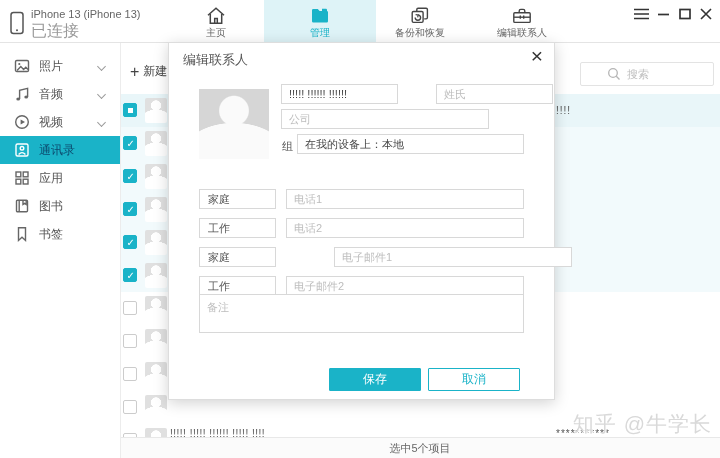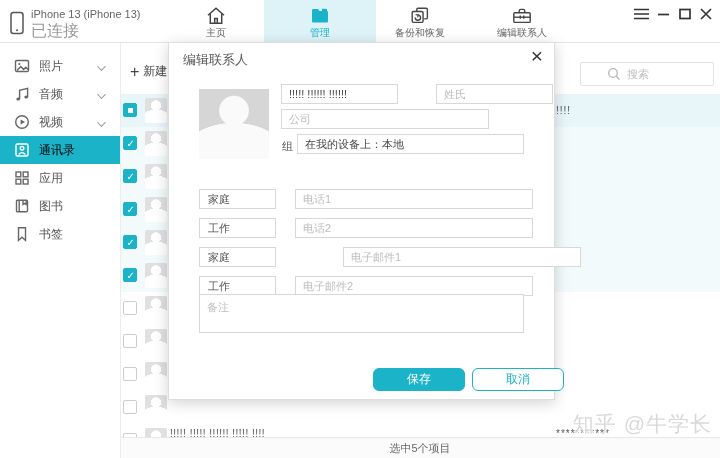--- a/index.html
+++ b/index.html
@@ -25,21 +25,21 @@
 
   
   .sidebar{position:absolute;left:0;top:42px;width:120px;bottom:0;background:#fff;
            border-right:1px solid #ececec;z-index:9;}
   .side-item{position:relative;height:28px;display:flex;align-items:center;color:#555;cursor:pointer;}
   .side-item:first-child{margin-top:10px;}
   .sicon{width:16px;height:16px;margin-left:14px;color:#666;flex:0 0 16px;}
   .slabel{font-size:12px;margin-left:9px;}
   .chev{position:absolute;right:15px;top:11px;width:6px;height:6px;border-right:1.4px solid #999;
         border-bottom:1.4px solid #999;transform:rotate(45deg) scale(.9);}
-  .side-item.active{background:var(--accent);color:#000000;}
+  .side-item.active{background:var(--accent);color:#0c4a6e;}
   .side-item.active .sicon{color:#fff;}
 
   
   .main{position:absolute;left:120px;top:42px;right:0;bottom:0;background:#fff;overflow:hidden;}
   .toolbar{position:absolute;left:0;top:0;right:0;height:52px;border-bottom:1px solid #f0f0f0;background:#fff;}
   .new-btn{position:absolute;left:10px;top:21px;display:flex;align-items:center;color:#444;
            font-size:12px;cursor:pointer;}
   .new-btn .plus{font-size:16px;font-weight:400;margin-right:4px;color:#444;line-height:12px;}
   .searchbox{position:absolute;right:6px;top:20px;width:112px;height:22px;border:1px solid #e3e3e3;
              border-radius:2px;display:flex;align-items:center;background:#fff;padding-left:20px;}
@@ -82,26 +82,26 @@
   .dlg input,.dlg-field input{box-sizing:border-box;border:1px solid #d8d8d8;font-size:11px;
       color:#444;padding:0 7px;outline:none;background:#fff;
       font-family:"Liberation Sans","DejaVu Sans",sans-serif;}
   .in-first{position:absolute;left:112px;top:41px;width:117px;height:20px;}
   .in-last{position:absolute;left:238px;top:41px;width:117px;height:20px;margin-left:29px;}
   .in-company{position:absolute;left:112px;top:66px;width:208px;height:20px;}
   .grp-label{position:absolute;left:113px;top:96px;font-size:11px;color:#555;}
   .in-group{position:absolute;left:128px;top:91px;width:227px;height:20px;}
   .dlg-field .f-label{position:absolute;left:30px;width:77px;height:20px;box-sizing:border-box;
       border:1px solid #d8d8d8;font-size:11px;color:#555;line-height:18px;padding-left:8px;background:#fff;}
-  .dlg-field .f-input{position:absolute;left:126px;width:238px;height:20px;}
+  .dlg-field .f-input{position:absolute;left:117px;width:238px;height:20px;}
   .in-notes{position:absolute;left:30px;top:251px;width:325px;height:39px;box-sizing:border-box;
       border:1px solid #d8d8d8;font-size:11px;color:#444;padding:5px 7px;resize:none;outline:none;
       font-family:"Liberation Sans","DejaVu Sans",sans-serif;}
   .btn{position:absolute;top:325px;width:92px;height:23px;font-size:12px;cursor:pointer;
-       border-radius:6px;font-family:inherit;margin-left:44px;}
+       border-radius:1px;font-family:inherit;}
   .btn-save{left:160px;background:var(--accent);color:#fff;border:1px solid var(--accent);}
   .btn-cancel{left:259px;background:#fff;color:var(--accent);border:1px solid var(--accent);}
 
   .watermark{position:absolute;right:8px;top:410px;font-size:21px;color:#d9d9d9;letter-spacing:1px;
              text-shadow:1px 1px 0 #fff;z-index:30;}
 </style>
 </head>
 <body>
 
 <div class="titlebar">

